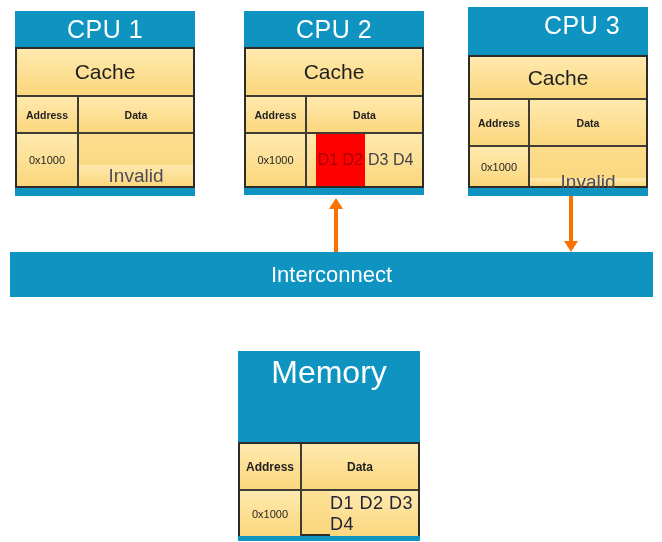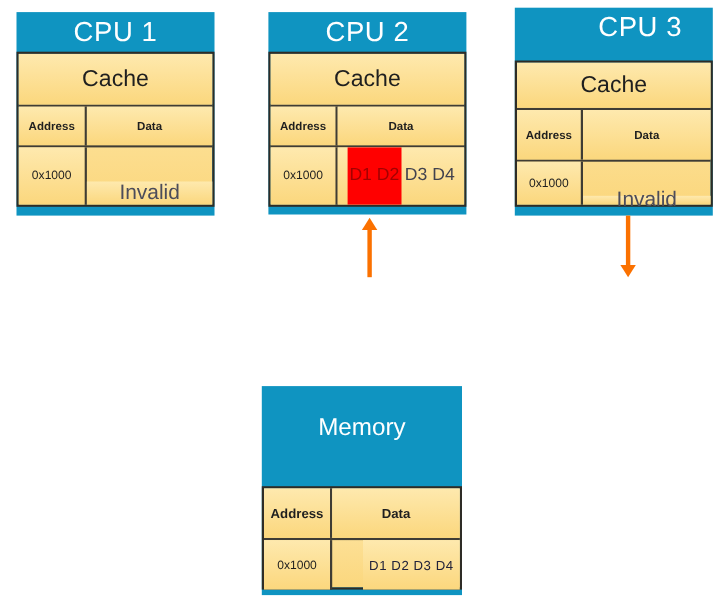--- a/index.html
+++ b/index.html
@@ -41,23 +41,23 @@
   
   .interconnect{
     position:absolute;left:10px;top:252px;width:643px;height:45px;
     background:var(--box_blue,#0F94C1);
     display:flex;align-items:center;justify-content:center;
     color:#ffffff;font-size:22px;
   }
   
   .memory-title{
     display:flex;align-items:flex-start;justify-content:center;
-    padding-top:24px;color:#ffffff;font-size:22px;
+    padding-top:3px;color:#ffffff;font-size:32px;
   }
-  .mem-data{font-size:12px;color:#23233a;letter-spacing:0.5px;margin-left:28px;}
+  .mem-data{font-size:18px;color:#23233a;letter-spacing:0.5px;margin-left:28px;}
   
   .conn{position:absolute;width:4px;background:var(--connector_orange,#FB7100);}
   .arrow-up{
     position:absolute;width:0;height:0;
     border-left:7px solid transparent;border-right:7px solid transparent;
     border-bottom:11px solid var(--connector_orange,#FB7100);
   }
   .arrow-down{
     position:absolute;width:0;height:0;
     border-left:7px solid transparent;border-right:7px solid transparent;
@@ -122,20 +122,23 @@
       </div>
     </div>
   </div>
 
   <div class="arrow-up" style="left:329px;top:198px;"></div>
   <div class="conn" style="left:334px;top:208px;height:44px;"></div>
 
   <div class="conn" style="left:569px;top:196px;height:46px;"></div>
   <div class="arrow-down" style="left:564px;top:241px;"></div>
 
+  <div class="interconnect">
+    <span>Interconnect</span>
+  </div>
 
   <div class="bluebox" style="left:238px;top:351px;width:182px;height:190px;">
     <div class="memory-title" style="height:82px;">Memory</div>
     <div class="tbl" style="top:91px;height:94px;">
       <div class="row hdr" style="height:45px;">
         <div class="cell addr-col" style="width:62px;font-size:12px;">Address</div>
         <div class="cell data-col" style="font-size:12px;">Data</div>
       </div>
       <div class="row" style="height:47px;">
         <div class="cell addr-col val-addr" style="width:62px;">0x1000</div>

